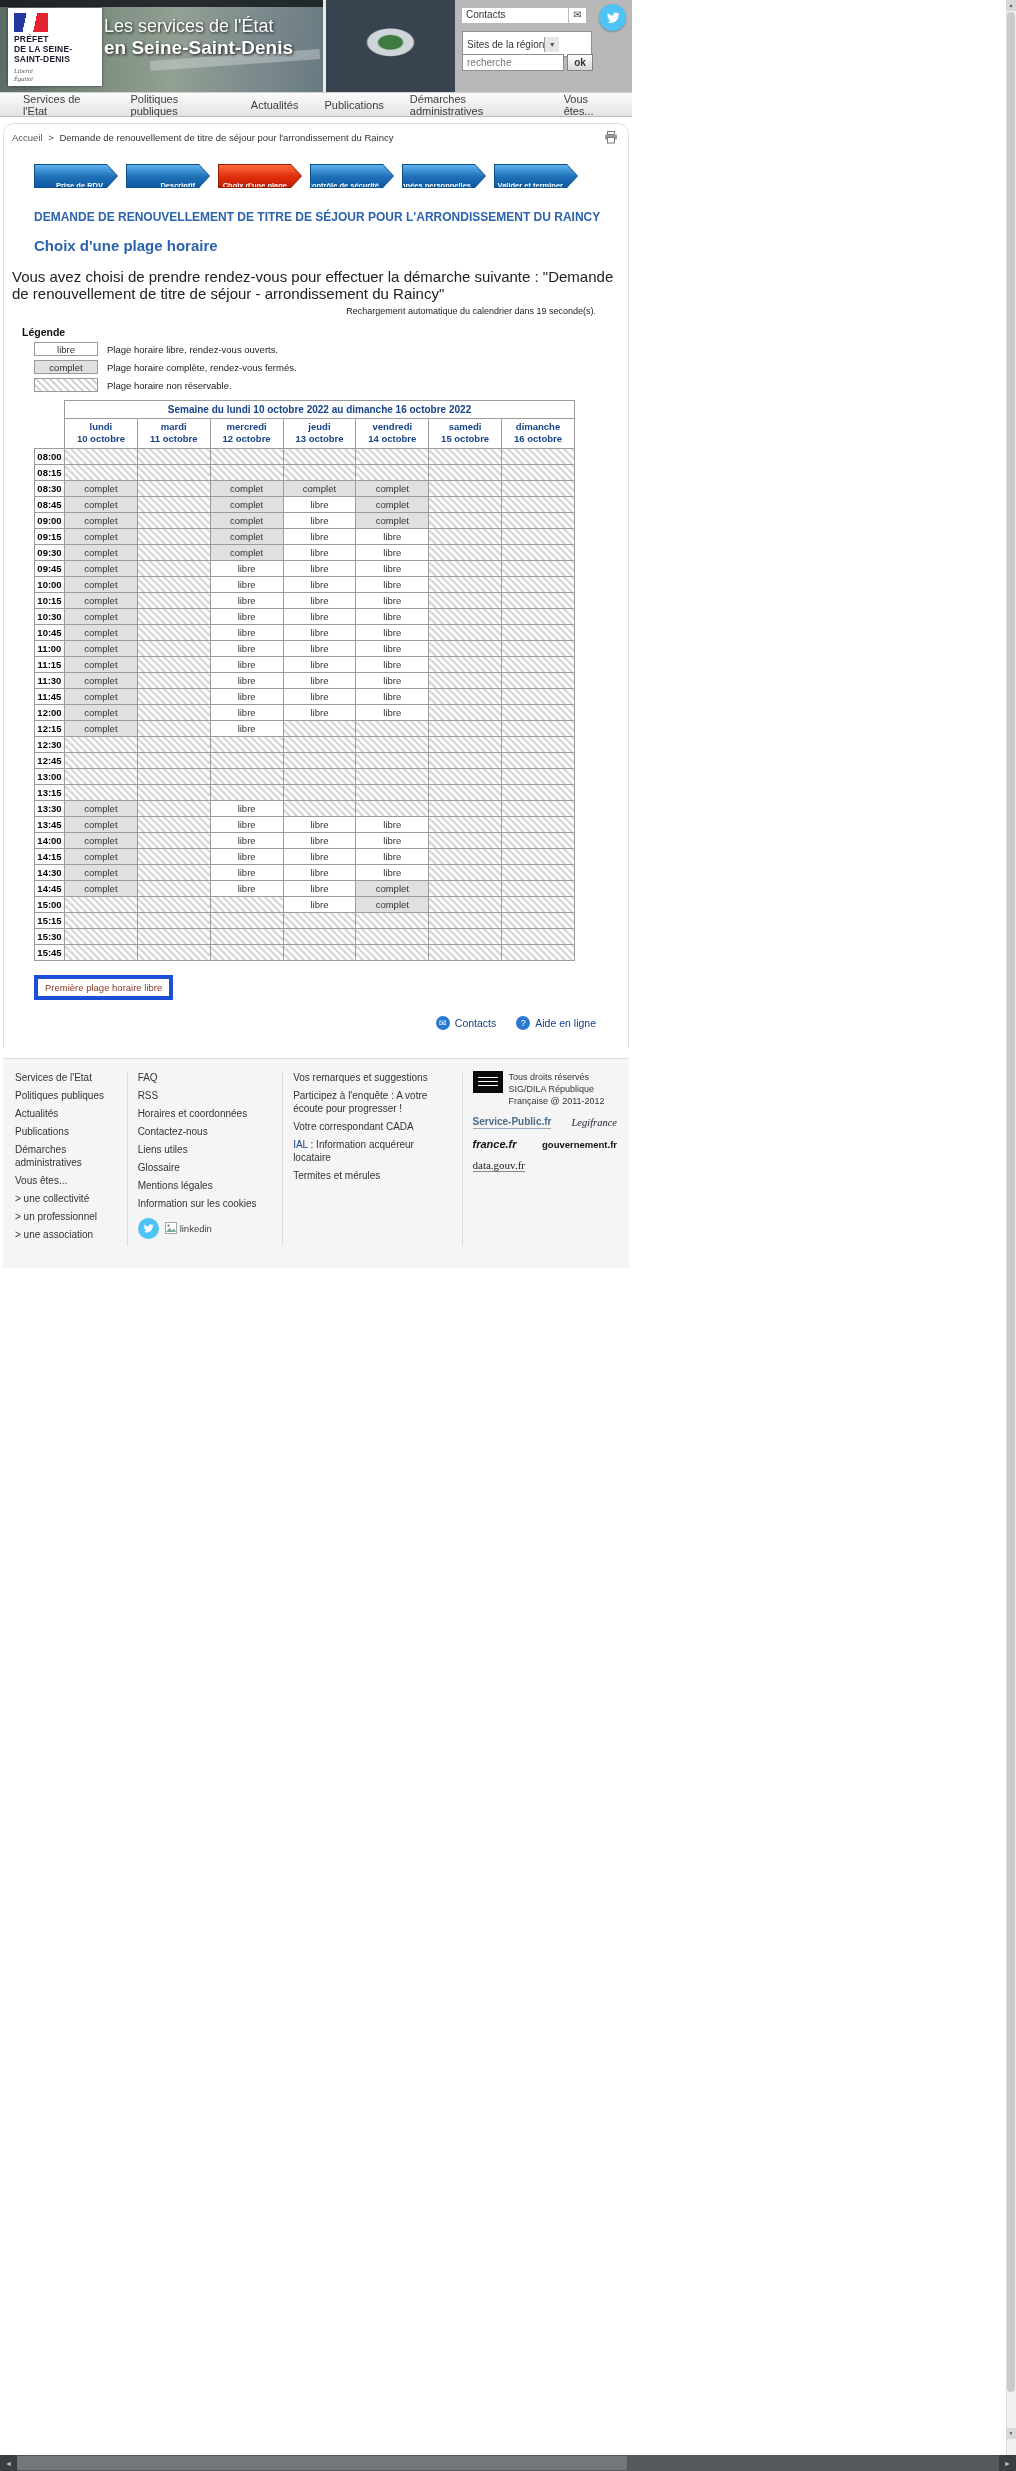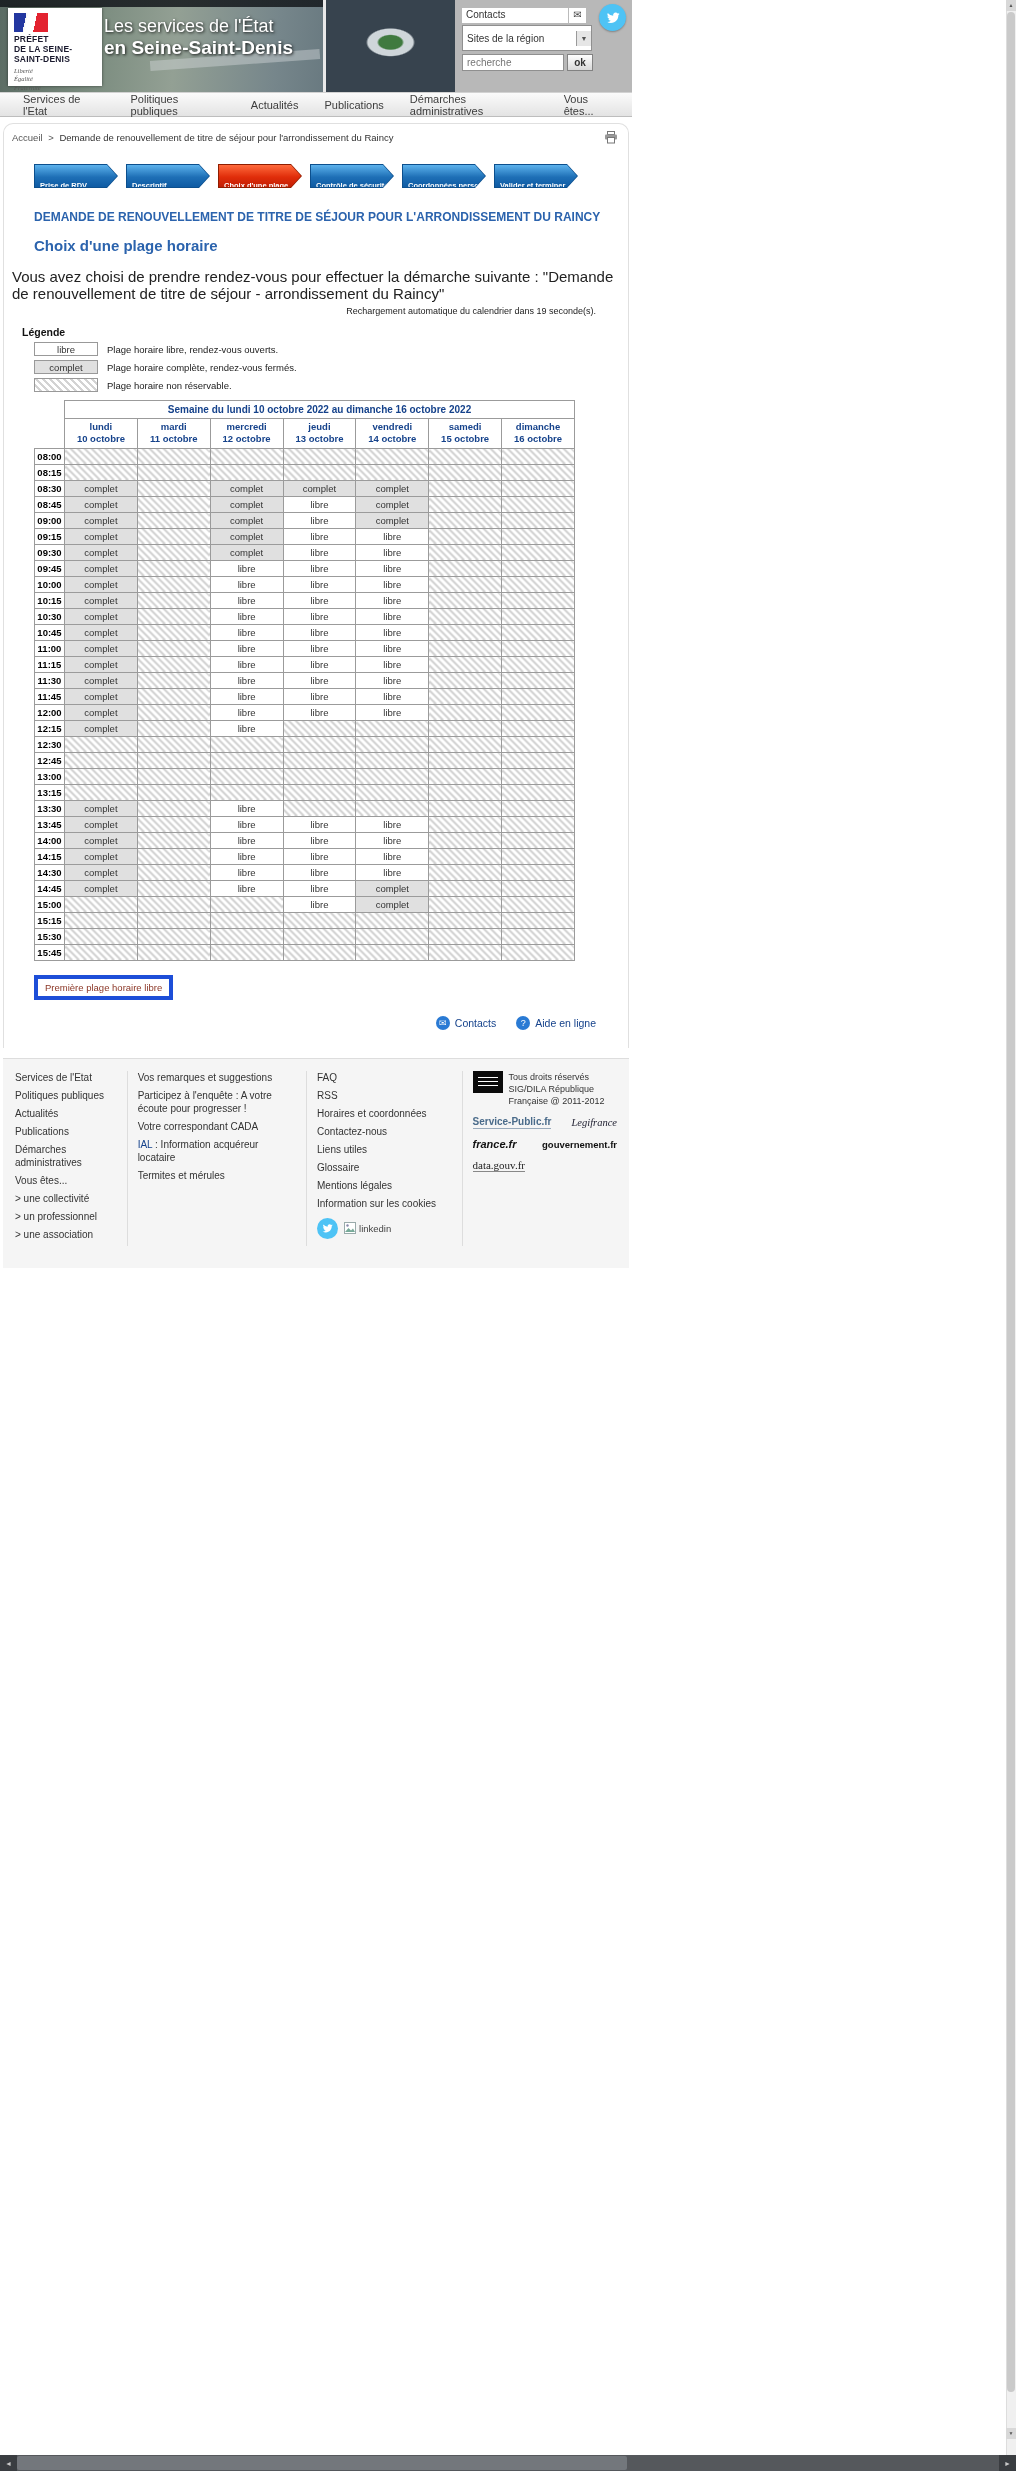--- a/index.html
+++ b/index.html
@@ -21,21 +21,21 @@
   .logo-line { font-size:8.5px; font-weight:bold; color:#1a1a2e; line-height:1.15; letter-spacing:.2px; }
   .logo-motto { margin-top:3px; font-family:"Liberation Serif", serif; font-style:italic; font-size:6.5px; color:#555; line-height:1.25; }
   .site-title { position:absolute; left:104px; top:16px; color:#fff; text-shadow:1px 1px 3px rgba(0,0,0,.85); }
   .site-title .l1 { font-size:18px; }
   .site-title .l2 { font-size:19px; font-weight:bold; }
   .header-right { position:absolute; left:455px; top:0; width:177px; height:92px; background:#b8b8b8; }
   .contacts-row { position:absolute; left:7px; top:8px; display:flex; align-items:center; }
   .contacts-box { width:106px; height:15px; background:#fff; font-size:10px; color:#333; padding:1px 4px; cursor:pointer; }
   .mail-btn { width:18px; height:15px; background:#fff; border-left:1px solid #bbb; font-size:10px; color:#444; text-align:center; line-height:14px; cursor:pointer; }
   .tw-circle { position:absolute; right:6px; top:4px; width:27px; height:27px; border-radius:50%; background:#4ec3f5; display:flex; align-items:center; justify-content:center; box-shadow:0 1px 2px rgba(0,0,0,.3); cursor:pointer; }
-  .region-select { position:absolute; left:7px; top:25px; width:130px; height:26px; background:#fff; border:1px solid #8f8f8f; font-size:10px; color:#333; display:flex; align-items:center; justify-content:space-between; padding-left:4px; cursor:pointer; }
+  .region-select { position:absolute; left:7px; top:31px; width:130px; height:26px; background:#fff; border:1px solid #8f8f8f; font-size:10px; color:#333; display:flex; align-items:center; padding-left:4px; cursor:pointer; }
   .region-arrow { width:15px; height:15px; background:#e6e6e6; border-left:1px solid #9a9a9a; font-size:7px; color:#555; display:flex; align-items:center; justify-content:center; }
   .search-row { position:absolute; left:7px; top:54px; display:flex; align-items:center; }
   .search-input { width:102px; height:17px; border:1px solid #8f8f8f; font-size:10px; padding:0 4px; color:#333; font-family:"Liberation Sans", sans-serif; }
   .search-ok { margin-left:3px; width:26px; height:17px; font-size:10px; font-weight:bold; color:#333; background:linear-gradient(#fefefe,#d9d9d9); border:1px solid #828282; cursor:pointer; font-family:"Liberation Sans", sans-serif; }
 
   
   .main-nav { height:25px; display:flex; align-items:center; background:linear-gradient(#fbfbfb,#e3e3e3); border-top:1px solid #d2d2d2; border-bottom:1px solid #bdbdbd; padding-left:10px; }
   .nav-item { font-size:11px; color:#3c3c3c; text-decoration:none; padding:0 13px; cursor:pointer; }
 
   
@@ -43,21 +43,21 @@
   .breadcrumb-row { display:flex; justify-content:space-between; align-items:center; padding:7px 10px 4px 8px; }
   .breadcrumb { font-size:9.5px; color:#555; }
   .breadcrumb .home { color:#555; text-decoration:none; cursor:pointer; }
   .breadcrumb .sep { margin:0 3px; }
   .breadcrumb .current { color:#333; }
   .print-btn { cursor:pointer; display:flex; }
 
   
   .steps { display:flex; gap:8px; margin:16px 0 0 30px; }
   .step { position:relative; height:24px; min-width:84px; clip-path:polygon(0 0, calc(100% - 11px) 0, 100% 50%, calc(100% - 11px) 100%, 0 100%); background:#0c4f8d; cursor:pointer; flex:0 0 auto; }
-  .step-inner { position:absolute; inset:1px; clip-path:polygon(0 0, calc(100% - 10px) 0, 100% 50%, calc(100% - 10px) 100%, 0 100%); background:linear-gradient(180deg,#5cb2ec 0%,#1e6fb6 55%,#0f5ba3 100%); display:flex; align-items:center; justify-content:flex-start; padding:18px 14px 0 5px; }
+  .step-inner { position:absolute; inset:1px; clip-path:polygon(0 0, calc(100% - 10px) 0, 100% 50%, calc(100% - 10px) 100%, 0 100%); background:linear-gradient(180deg,#5cb2ec 0%,#1e6fb6 55%,#0f5ba3 100%); display:flex; align-items:center; justify-content:flex-end; padding:18px 14px 0 5px; }
   .step-active { background:#8f1d00; }
   .step-active .step-inner { background:linear-gradient(180deg,#ff6a3c 0%,#e02d0a 55%,#c21e04 100%); }
   .step-label { font-size:7.5px; font-weight:bold; color:#fff; white-space:nowrap; }
 
   
   .page-title { margin:22px 0 0 30px; font-size:12px; font-weight:bold; color:#2b63ad; white-space:nowrap; }
   .section-title { margin:13px 0 0 30px; font-size:15px; font-weight:bold; color:#2b63ad; }
   .intro-text { margin:14px 8px 0 8px; font-size:15px; color:#222; }
   .reload-notice { text-align:right; margin:4px 32px 0 0; font-size:9px; color:#222; }
   .legend-title { margin:10px 0 4px 18px; font-size:10.5px; font-weight:bold; color:#111; }
@@ -626,27 +626,20 @@
           <a class="flink">Services de l'Etat</a>
           <a class="flink">Politiques publiques</a>
           <a class="flink">Actualités</a>
           <a class="flink">Publications</a>
           <a class="flink">Démarches administratives</a>
           <a class="flink">Vous êtes...</a>
           <a class="flink">&gt; une collectivité</a>
           <a class="flink">&gt; un professionnel</a>
           <a class="flink">&gt; une association</a>
         </div>
-      <div class="fcol fcol3">
-          <a class="flink">Vos remarques et suggestions</a>
-          <a class="flink">Participez à l'enquête : A votre écoute pour progresser !</a>
-          <a class="flink">Votre correspondant CADA</a>
-          <a class="flink"><span class="f3-link">IAL</span><span class="f3-rest"> : Information acquéreur locataire</span></a>
-          <a class="flink">Termites et mérules</a>
-        </div>
       <div class="fcol fcol2">
         <div>
             <a class="flink">FAQ</a>
             <a class="flink">RSS</a>
             <a class="flink">Horaires et coordonnées</a>
             <a class="flink">Contactez-nous</a>
             <a class="flink">Liens utiles</a>
             <a class="flink">Glossaire</a>
             <a class="flink">Mentions légales</a>
             <a class="flink">Information sur les cookies</a>
@@ -660,20 +653,27 @@
           <span class="linkedin">
             <svg width="12" height="12" viewBox="0 0 12 12">
                 <rect x="0.5" y="0.5" width="11" height="11" fill="#fff" stroke="#9aa"></rect>
                 <circle cx="3.5" cy="3.5" r="1.2" fill="#88a"></circle>
                 <path d="M1 10 L4.5 6 L7 8.5 L9 6.5 L11 10 Z" fill="#7a9"></path>
               </svg>
             <span>linkedin</span>
           </span>
         </div>
       </div>
+      <div class="fcol fcol3">
+          <a class="flink">Vos remarques et suggestions</a>
+          <a class="flink">Participez à l'enquête : A votre écoute pour progresser !</a>
+          <a class="flink">Votre correspondant CADA</a>
+          <a class="flink"><span class="f3-link">IAL</span><span class="f3-rest"> : Information acquéreur locataire</span></a>
+          <a class="flink">Termites et mérules</a>
+        </div>
       <div class="fcol fcol4">
         <div class="marianne-row">
           <div class="marianne-logo"></div>
           <div class="copyright">Tous droits réservés SIG/DILA République Française @ 2011-2012</div>
         </div>
         <div class="logo-grid">
           <span class="logo-sp">Service-Public.fr</span>
           <span class="logo-legi">Legifrance</span>
         </div>
         <div class="logo-grid">

